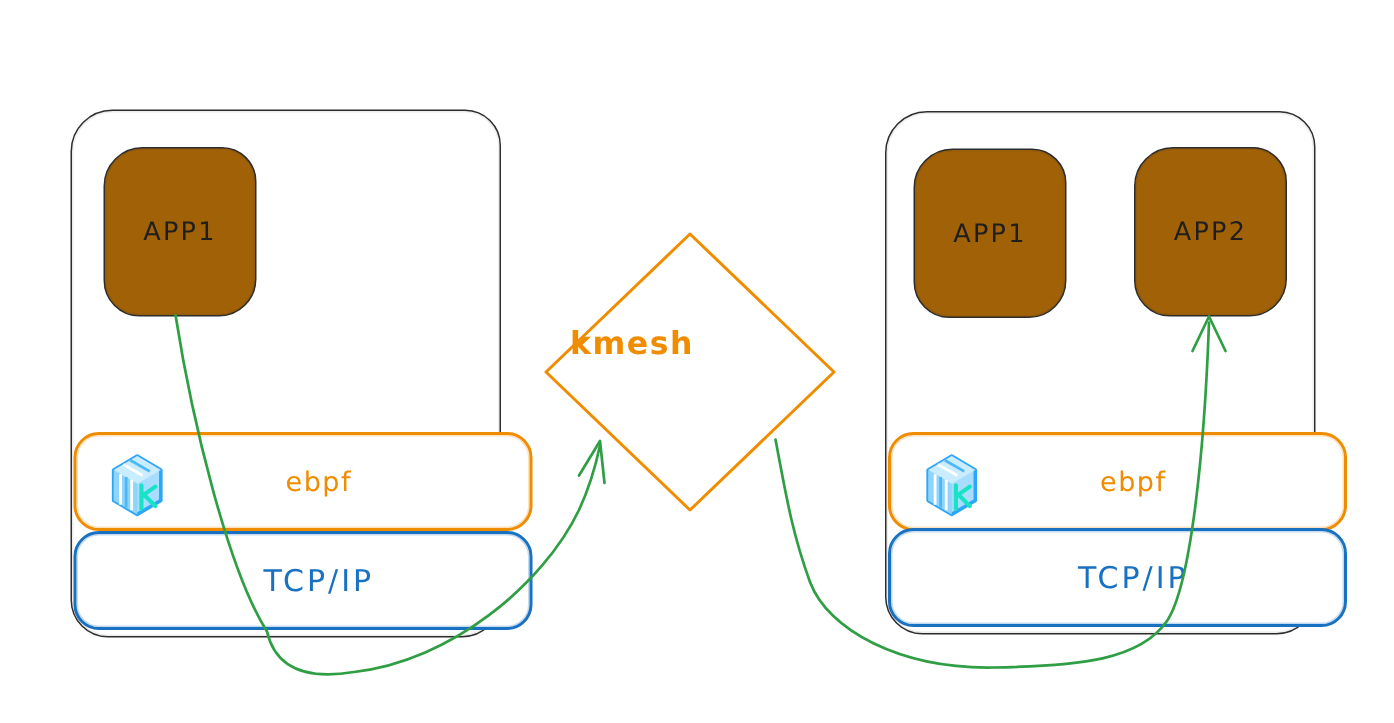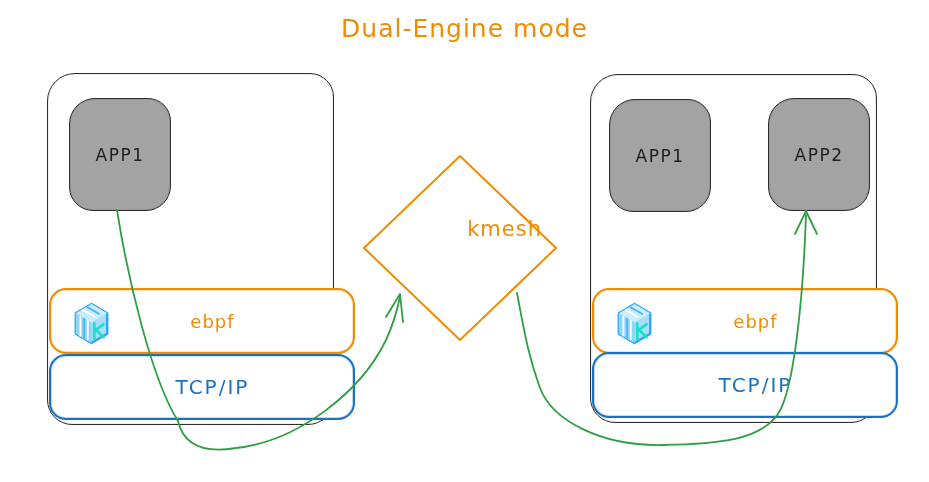--- a/index.html
+++ b/index.html
@@ -14,50 +14,49 @@
   .node{
     position:absolute;border:1.7px solid #2d2d2d;border-radius:28px 24px 26px 25px;
     box-shadow:inset 0 0 0 1px rgba(30,30,30,.08);
   }
   .node-left{left:47px;top:73px;width:285px;height:350px;}
   .node-right{left:590px;top:74px;width:285px;height:347px;}
   .app{
     position:absolute;width:100px;height:111px;border:1.7px solid #2d2d2d;
     border-radius:26px 23px 25px 24px;display:flex;align-items:center;justify-content:center;
     font-size:17px;letter-spacing:1.5px;box-shadow:inset 0 0 0 1px rgba(30,30,30,.08);
-    background:#a3a3a3;
+    background:#a16207;
   }
   .app-l1{left:21px;top:24px;}
   .app-r1{left:18px;top:24px;}
-  .app-r2{left:165px;top:23px;margin-left:12px;}
+  .app-r2{left:165px;top:23px;}
   .layer{
     position:absolute;left:1px;width:281px;height:62px;border-radius:17px;
     display:flex;align-items:center;justify-content:center;background:#fff;padding-left:21px;
   }
   .layer-ebpf{border:2px solid #f08c00;box-shadow:inset 0 0 0 1px rgba(240,140,0,.25);}
   .layer-tcpip{border:2px solid #1971c2;box-shadow:inset 0 0 0 1px rgba(25,113,194,.25);}
   .node-left .layer-ebpf{top:214px;}
   .node-left .layer-tcpip{top:280px;}
   .node-right .layer-ebpf{top:213px;}
   .node-right .layer-tcpip{top:277px;}
   .layer-label-ebpf{color:#f08c00;font-size:18px;letter-spacing:1px;}
   .layer-label-tcpip{color:#1971c2;font-size:20px;letter-spacing:2px;}
   .kmesh-logo{position:absolute;left:22px;top:12px;}
   .overlay{position:absolute;left:0;top:0;width:929px;height:482px;pointer-events:none;}
   .waypoint-label{
-    position:absolute;left:380px;top:214px;width:162px;text-align:right;
-    color:#f08c00;font-size:21px;letter-spacing:1px;line-height:1.5;
+    position:absolute;left:380px;top:214px;width:162px;text-align:left;
+    color:#f08c00;font-size:21px;letter-spacing:1px;line-height:1.5;font-weight:bold;
   }
 </style>
 </head>
 <body>
 
 <div class="canvas">
 
-  <div class="title">Dual-Engine mode</div>
 
   <div class="node node-left">
     <div class="app app-l1">
       <span>APP1</span>
     </div>
     <div class="layer layer-ebpf">
       <svg class="kmesh-logo" width="37" height="43" viewBox="0 0 40 46">
         <polygon points="20,2 37,12 37,34 20,44 3,34 3,12" fill="#a8ddff" stroke="#2ea6f7" stroke-width="2.6" stroke-linejoin="round"></polygon>
         <polygon points="20,2 37,12 20,22 3,12" fill="#c9ecff"></polygon>
         <polygon points="3,12 20,22 20,44 3,34" fill="#8ed4ff"></polygon>

